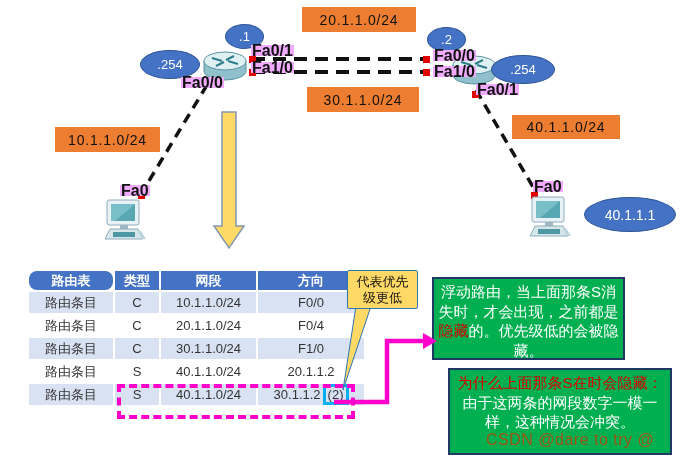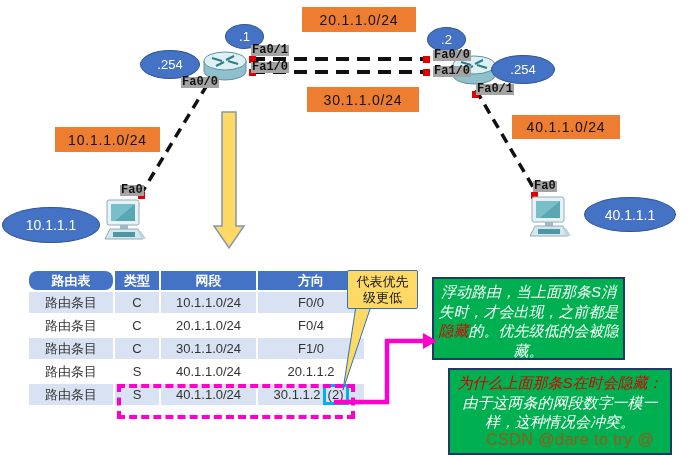--- a/index.html
+++ b/index.html
@@ -14,41 +14,41 @@
   svg.layer{position:absolute;left:0;top:0;width:690px;height:458px;pointer-events:none;}
   .links{z-index:1;} .anno{z-index:6;}
   .icon-wrap{position:absolute;z-index:2;}
   .oval{position:absolute;z-index:3;background:var(--oval-blue);border:1px solid #2F5597;
         border-radius:50%;color:#fff;display:flex;align-items:center;justify-content:center;
         font-size:13px;}
   .oval.big{font-size:14px;}
   .subnet{position:absolute;z-index:3;background:var(--subnet-orange);color:#111;
           display:flex;align-items:center;justify-content:center;font-size:14px;
           letter-spacing:0.8px;}
-  .if{position:absolute;z-index:4;background:#a3a3a3;color:#111;padding:0 1px;
-      font-family:Liberation Mono, monospace;font-weight:bold;
-      font-size:12px;line-height:11px;}
+  .if{position:absolute;z-index:4;background:#f0abfc;color:#111;padding:0 1px;
+      font-family:Liberation Sans, sans-serif;font-weight:bold;
+      font-size:16px;line-height:11px;}
   .rtable{position:absolute;left:27px;top:269px;z-index:2;border-collapse:separate;
           border-spacing:2px;background:#fff;}
   .rtable th{background:var(--table-header-blue);color:#fff;font-weight:bold;font-size:13px;
              height:19px;padding:0 4px;text-align:center;}
   .rtable td{font-size:13px;color:#333;height:21px;padding:0 15px;text-align:center;background:#fff;}
   .rtable tr.band td{background:var(--table-band-blue);}
   .c1{width:76px;border-radius:8px;} .c2{width:36px;} .c3{width:82px;} .c4{width:98px;}
   .pri{display:inline-block;border:3px solid var(--priority-cyan);padding:0 2px;margin-left:2px;
        line-height:15px;}
   .dashed-box{position:absolute;left:117px;top:384px;width:230px;height:27px;z-index:5;
               border:4px dashed var(--highlight-magenta);pointer-events:none;}
   .callout{position:absolute;left:347px;top:270px;width:71px;height:39px;z-index:7;
            background:var(--callout-yellow);border:1.5px solid #2E74B5;border-radius:2px;
            color:#111;font-size:13px;line-height:16px;text-align:center;
            display:flex;align-items:center;justify-content:center;padding:1px 3px;box-sizing:border-box;}
   .note{position:absolute;z-index:4;background:var(--note-green);border:2px solid var(--note-border-navy);
         color:#fff;font-size:15px;line-height:19.5px;text-align:center;
-        padding:3px 4px;box-sizing:border-box;font-style:italic;}
+        padding:3px 4px;box-sizing:border-box;}
   .note .hl{color:var(--note-red);}
   .note1{left:432px;top:277px;width:193px;height:83px;}
   .note2{left:448px;top:368px;width:224px;height:87px;}
   .watermark{position:absolute;left:486px;top:431px;z-index:9;font-size:16px;color:#c2410c;
              opacity:0.8;letter-spacing:0.5px;white-space:nowrap;}
 </style>
 </head>
 <body>
 
 <div class="stage">
@@ -110,21 +110,20 @@
       <path d="M9,31 h28 l5,10 h-38 z" fill="#D7E6EB" stroke="#8FAEBC"></path>
       <rect x="12" y="34" width="22" height="5" fill="#4E98A6"></rect>
       <path d="M40,33 l5,8 h-4 l-4,-7 z" fill="#BCD4DE"></path>
     </svg>
   </div>
 
   <div class="oval" style="left:140px;top:50px;width:58px;height:27px;">.254</div>
   <div class="oval" style="left:225px;top:24px;width:37px;height:23px;">.1</div>
   <div class="oval" style="left:427px;top:27px;width:37px;height:23px;">.2</div>
   <div class="oval" style="left:491px;top:55px;width:62px;height:27px;">.254</div>
-  <div class="oval big" style="left:2px;top:207px;width:96px;height:34px;">10.1.1.1</div>
   <div class="oval big" style="left:584px;top:197px;width:90px;height:33px;">40.1.1.1</div>
 
   <div class="subnet" style="left:302px;top:7px;width:114px;height:25px;">20.1.1.0/24</div>
   <div class="subnet" style="left:307px;top:87px;width:112px;height:25px;">30.1.1.0/24</div>
   <div class="subnet" style="left:55px;top:127px;width:105px;height:25px;">10.1.1.0/24</div>
   <div class="subnet" style="left:512px;top:115px;width:108px;height:24px;">40.1.1.0/24</div>
 
   <div class="if" style="left:251px;top:45px;">Fa0/1</div>
   <div class="if" style="left:251px;top:62px;">Fa1/0</div>
   <div class="if" style="left:181px;top:77px;">Fa0/0</div>

